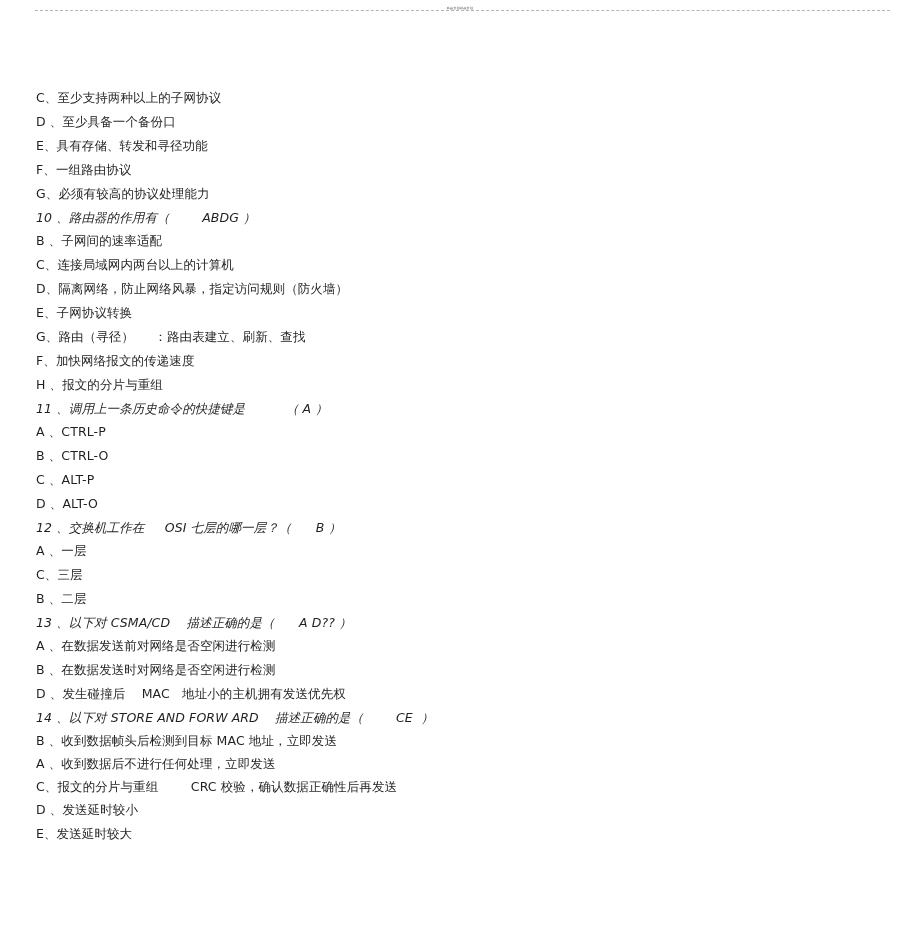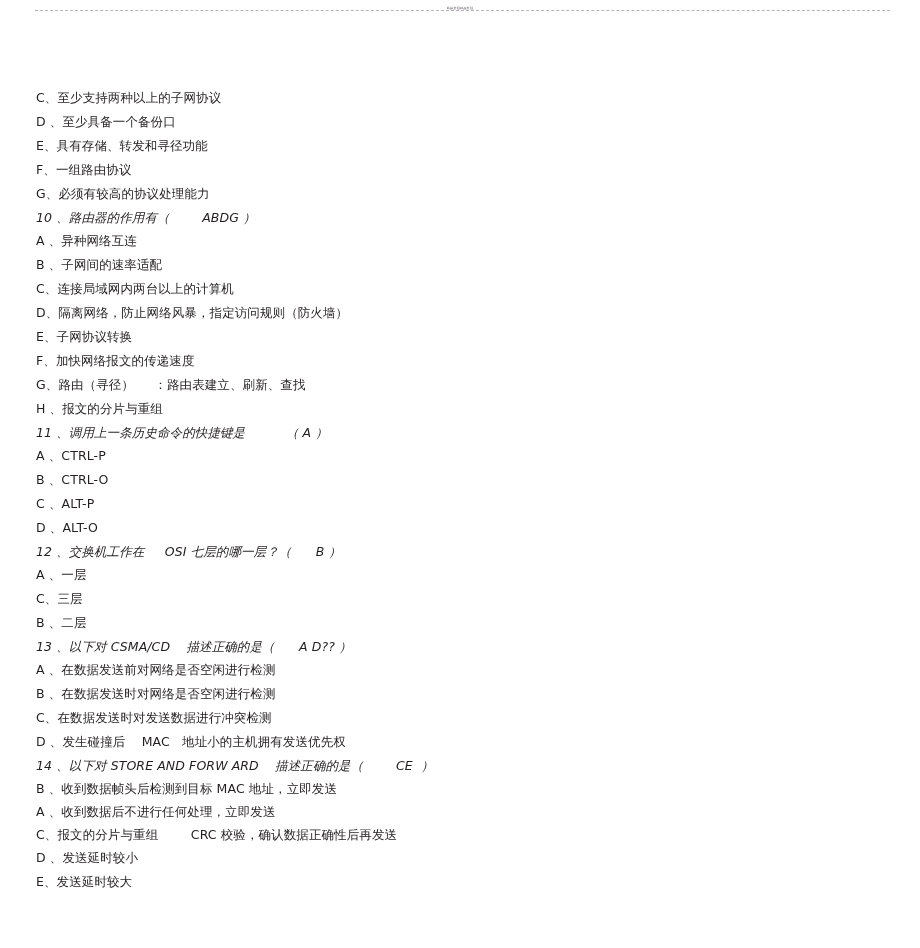--- a/index.html
+++ b/index.html
@@ -82,41 +82,39 @@
   <div class="header-rule"></div>
   <div class="header-microtext">精品文档精品文档</div>
 
   <div class="content">
     <div class="line">C、至少支持两种以上的子网协议</div>
     <div class="line">D 、至少具备一个备份口</div>
     <div class="line">E、具有存储、转发和寻径功能</div>
     <div class="line">F、一组路由协议</div>
     <div class="line">G、必须有较高的协议处理能力</div>
     <div class="line q">10 、路由器的作用有（        ABDG ）</div>
-    <div class="line">A 、异种网络互连</div>
     <div class="line">B 、子网间的速率适配</div>
     <div class="line">C、连接局域网内两台以上的计算机</div>
     <div class="line">D、隔离网络，防止网络风暴，指定访问规则（防火墙）</div>
     <div class="line">E、子网协议转换</div>
+    <div class="line">G、路由（寻径）     ：路由表建立、刷新、查找</div>
     <div class="line">F、加快网络报文的传递速度</div>
-    <div class="line">G、路由（寻径）     ：路由表建立、刷新、查找</div>
     <div class="line">H 、报文的分片与重组</div>
     <div class="line q">11 、调用上一条历史命令的快捷键是          （ A ）</div>
     <div class="line">A 、CTRL-P</div>
     <div class="line">B 、CTRL-O</div>
     <div class="line">C 、ALT-P</div>
     <div class="line">D 、ALT-O</div>
     <div class="line q">12 、交换机工作在     OSI 七层的哪一层？（      B ）</div>
     <div class="line">A 、一层</div>
     <div class="line">C、三层</div>
     <div class="line">B 、二层</div>
     <div class="line q">13 、以下对 CSMA/CD    描述正确的是（      A D?? ）</div>
     <div class="line">A 、在数据发送前对网络是否空闲进行检测</div>
     <div class="line">B 、在数据发送时对网络是否空闲进行检测</div>
-    <div class="line">C、在数据发送时对发送数据进行冲突检测</div>
     <div class="line">D 、发生碰撞后    MAC   地址小的主机拥有发送优先权</div>
     <div class="line q">14 、以下对 STORE AND FORW ARD    描述正确的是（        CE  ）</div>
     <div class="line tight">B 、收到数据帧头后检测到目标 MAC 地址，立即发送</div>
     <div class="line tight">A 、收到数据后不进行任何处理，立即发送</div>
     <div class="line tight">C、报文的分片与重组        CRC 校验，确认数据正确性后再发送</div>
     <div class="line">D 、发送延时较小</div>
     <div class="line tight">E、发送延时较大</div>
   </div>
 
 </div>

